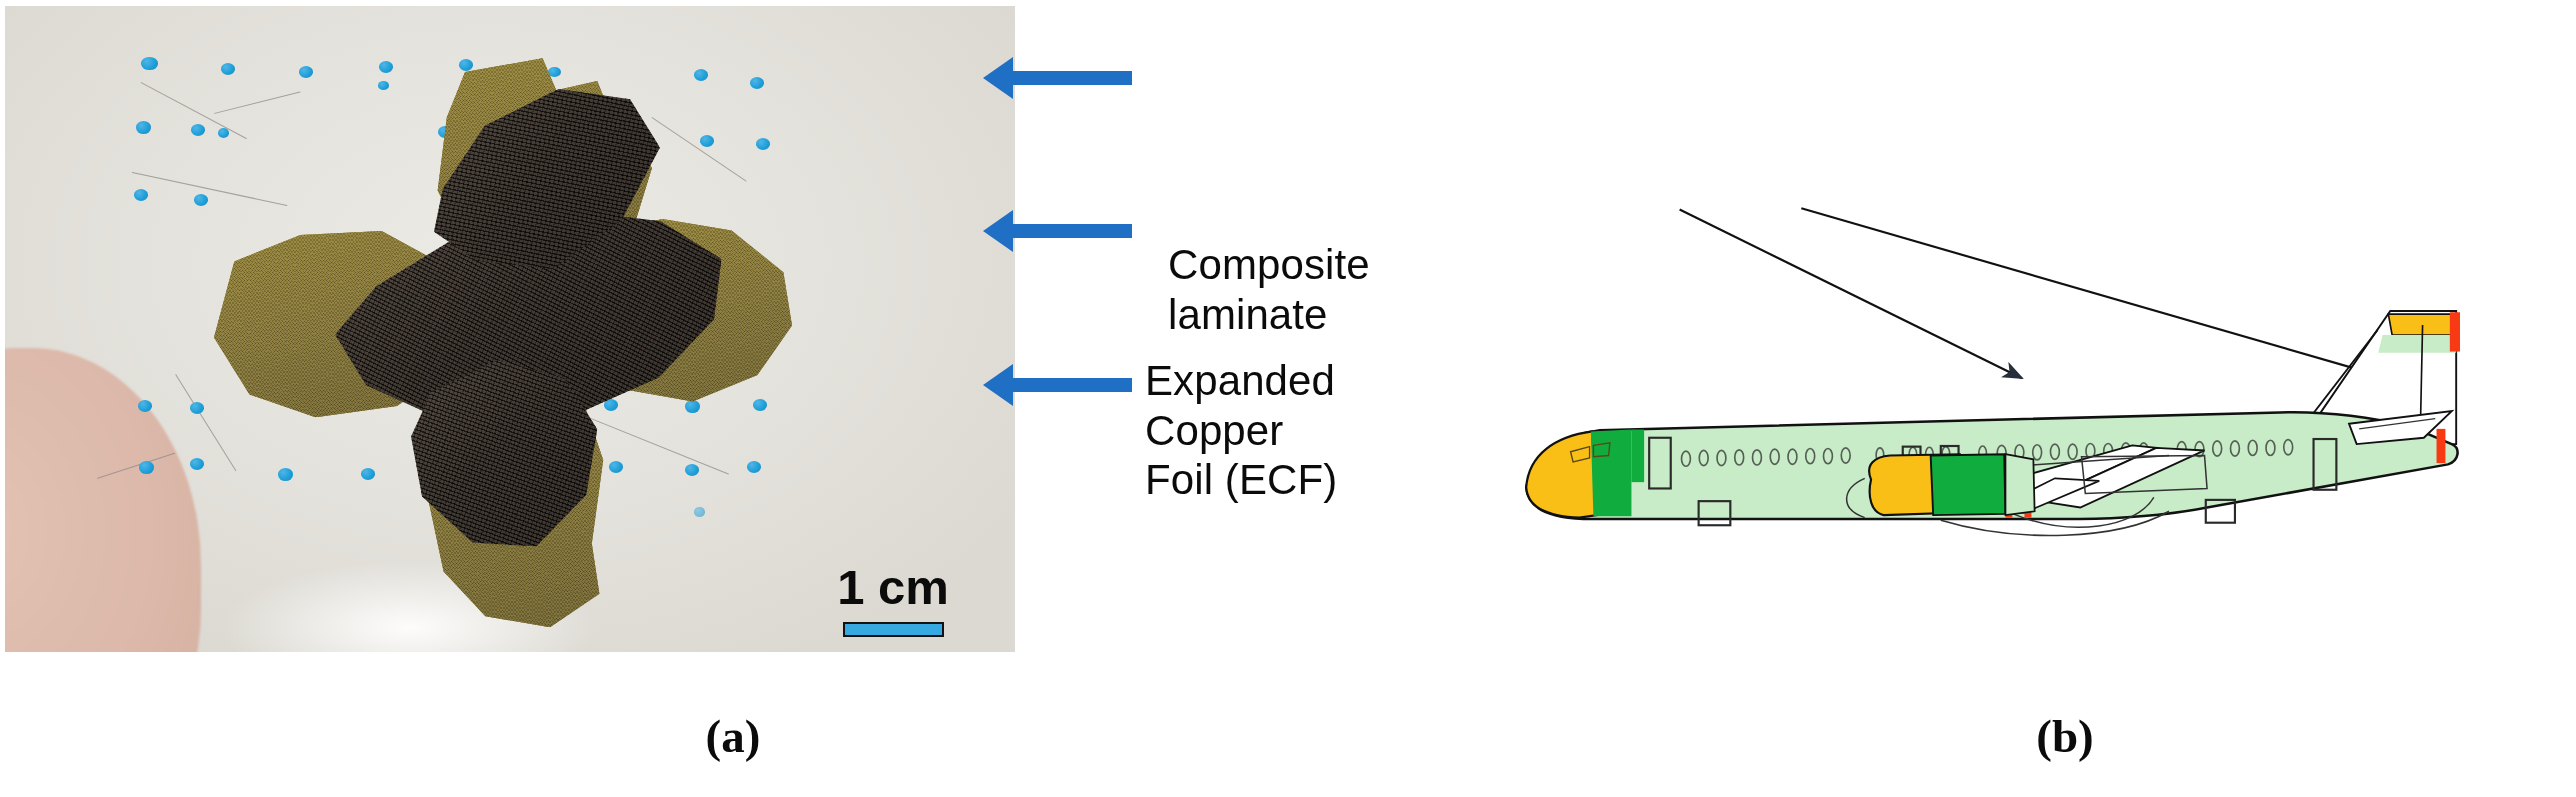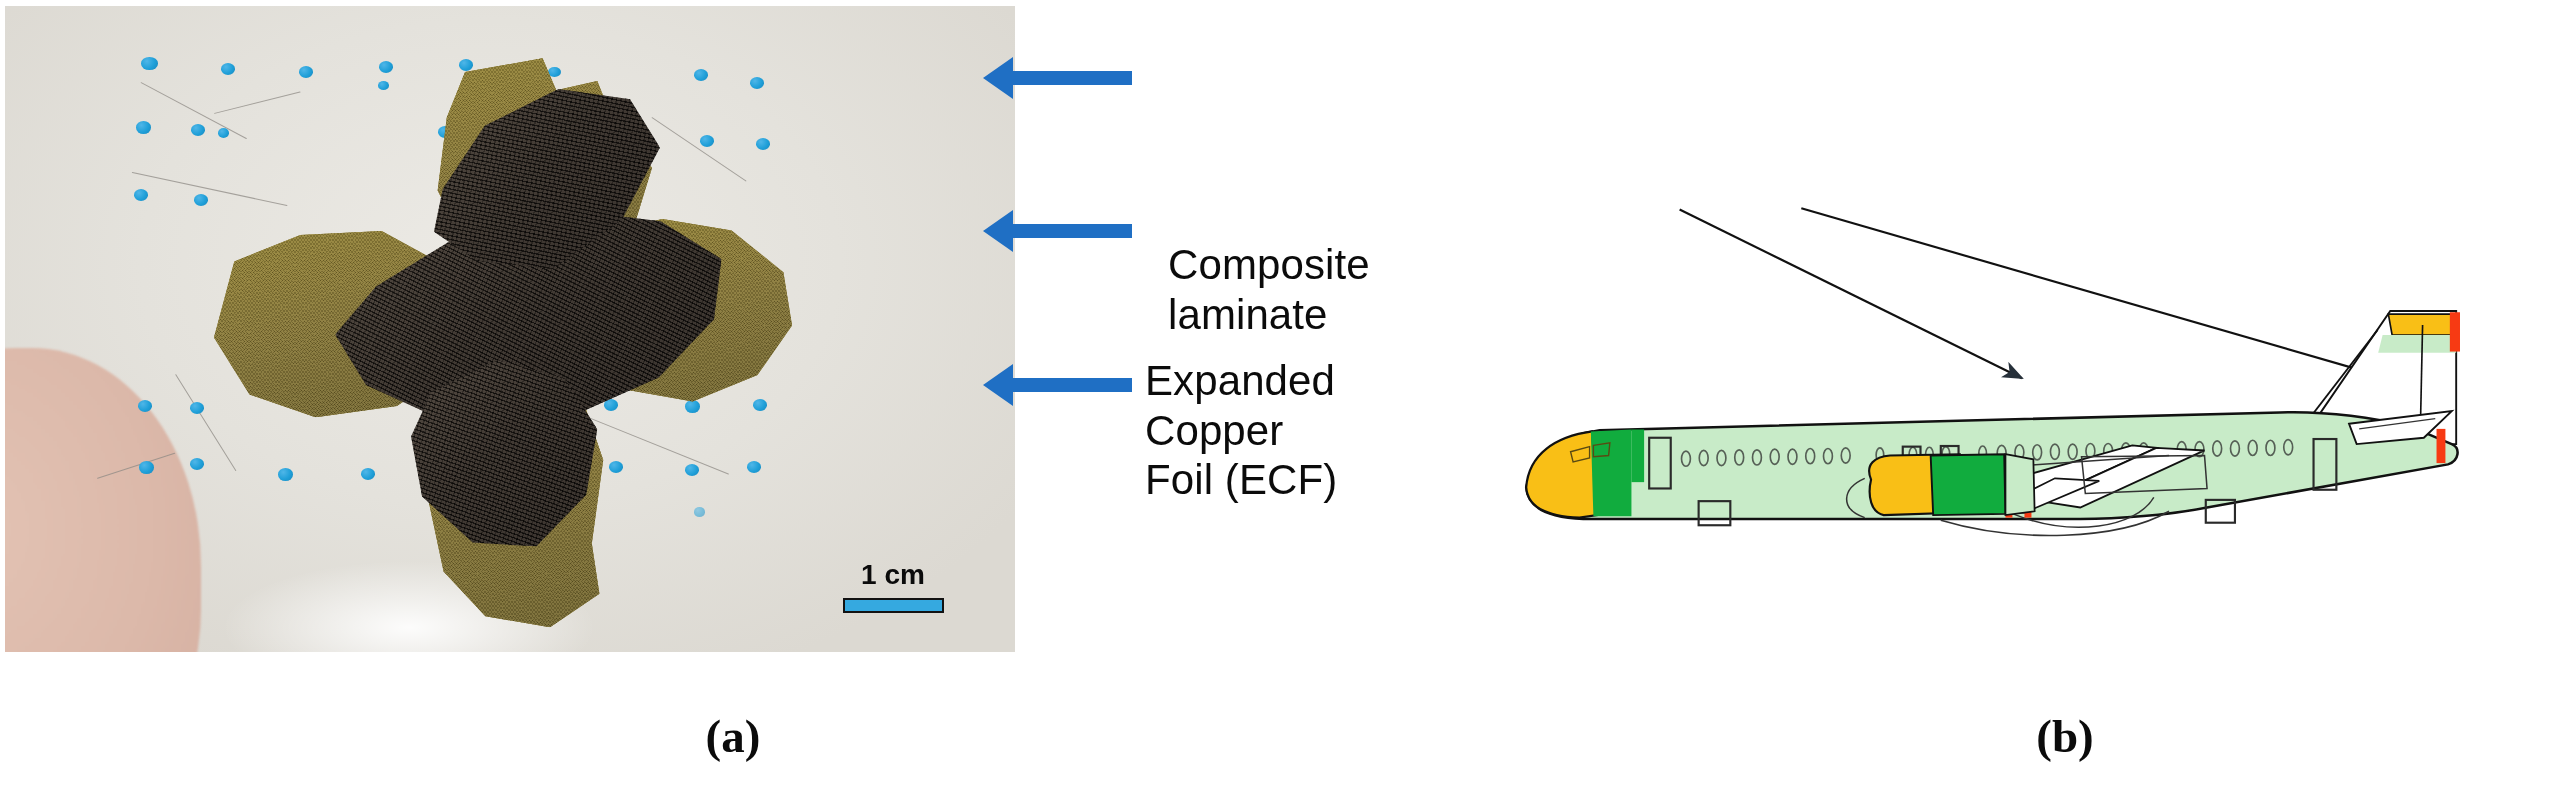--- a/index.html
+++ b/index.html
@@ -46,21 +46,21 @@
   .arrow{position:absolute;height:14px;background:#1f6fc4;}
   .arrow::before{content:"";position:absolute;left:-29px;top:50%;transform:translateY(-50%);
     width:0;height:0;border-top:21.6px solid transparent;border-bottom:21.6px solid transparent;
     border-right:30px solid #1f6fc4;}
 
   .callout{position:absolute;font-size:42px;line-height:1.18;color:#0b0b0b;
     font-family:"Liberation Sans",sans-serif;white-space:pre-line;letter-spacing:0.1px;}
 
   
   #scalebar-wrap{position:absolute;left:815px;top:553px;width:146px;text-align:center;}
-  #scalebar-label{font-size:28px;font-weight:bold;color:#0b0b0b;font-family:"Liberation Sans",sans-serif;}
+  #scalebar-label{font-size:49px;font-weight:bold;color:#0b0b0b;font-family:"Liberation Sans",sans-serif;}
   #scalebar-rule{margin:6.3px auto 0;width:101px;height:15px;background:#35a9e0;border:2.5px solid #121212;box-sizing:border-box;}
 
   
   #panel-b{position:absolute;left:1459px;top:0;width:1117px;height:798px;}
   #plane-svg{position:absolute;left:0;top:0;width:1117px;height:679px;}
 
   
   .subcap{position:absolute;font-family:"Liberation Serif",serif;font-weight:bold;
     font-size:47px;color:#0b0b0b;top:709px;}
   #cap-a{left:641px;width:184px;text-align:center;}

